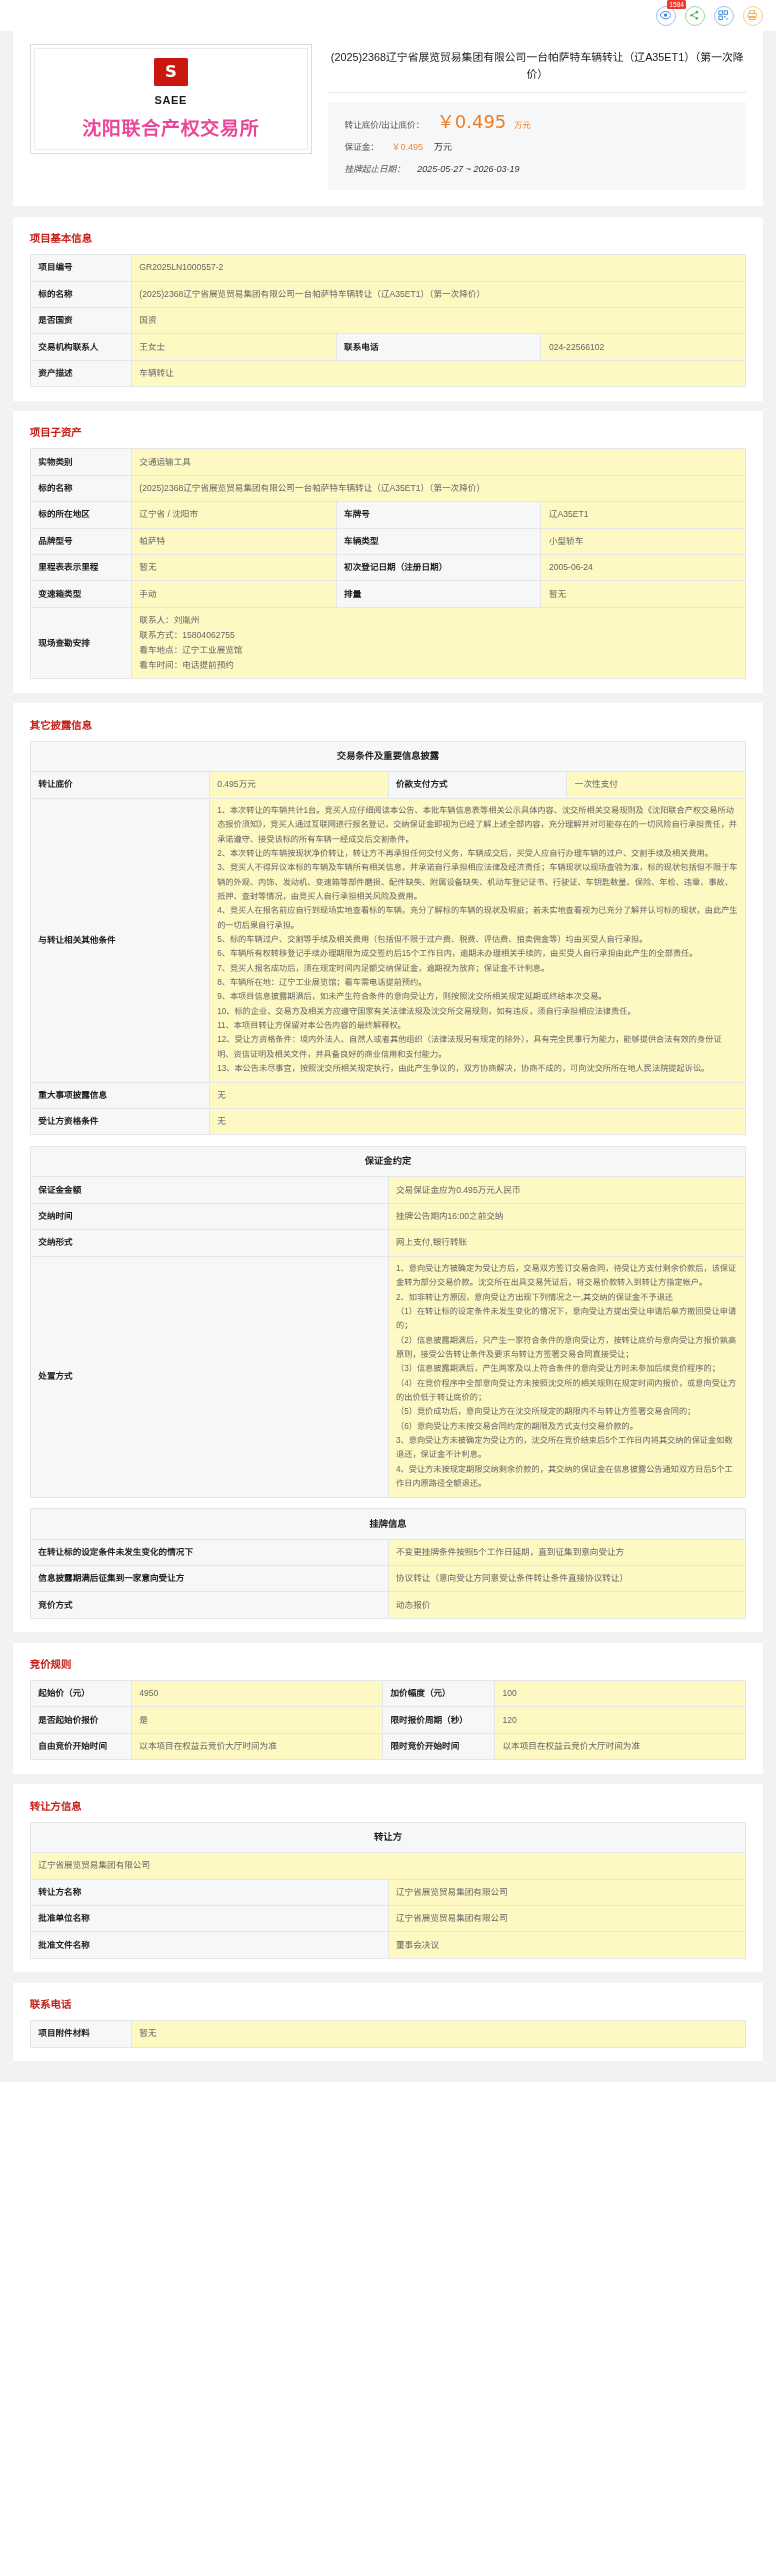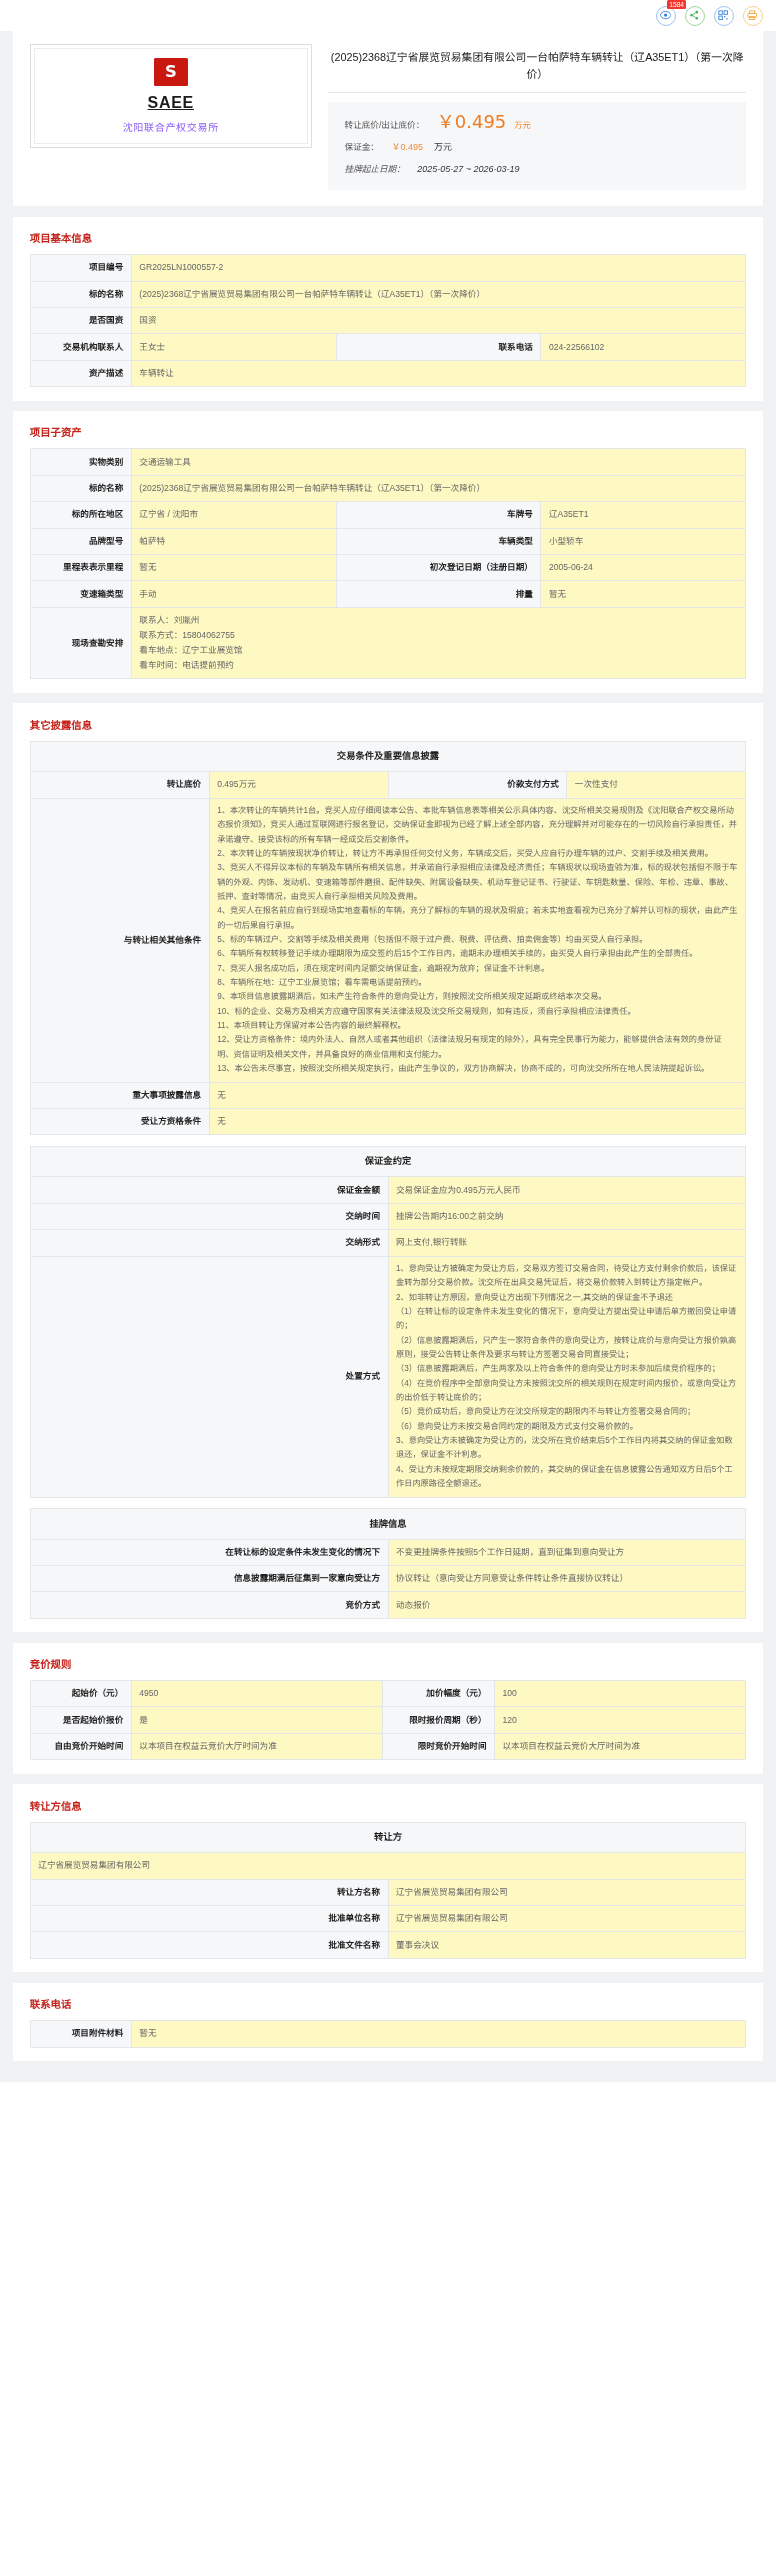--- a/index.html
+++ b/index.html
@@ -84,27 +84,26 @@
     border-radius: 1.5px;
     position: relative;
     display: flex; align-items: center; justify-content: center;
   }
   .logo-mark span {
     color: #fff; font-size: 16.4px; font-weight: bold;
     font-family: "DejaVu Sans", sans-serif;
     line-height: 1;
   }
   .logo-saee {
-    font-size: 16px; font-weight: bold; letter-spacing: 0.7px;
+    font-size: 11px; font-weight: bold; letter-spacing: 0.7px;
     color: #1b1b1b;
     font-family: "Liberation Sans", sans-serif;
-    text-decoration: underline;
   }
   .logo-name {
-    font-size: 10px; font-weight: normal; color: #8b5cf6;
+    font-size: 19px; font-weight: bold; color: #ec4899;
     letter-spacing: 0.7px;
   }
 
   .hero-right { flex: 1; min-width: 0; }
   .hero-title {
     font-size: 10.8px;
     line-height: 1.6;
     color: #1a1a1a;
     padding: 4.5px 0 9px 0;
     border-bottom: 0.7px solid #e6e6e6;
@@ -153,21 +152,21 @@
   table.info th, table.info td {
     border: 0.7px solid #e4e6e8;
     padding: 5.2px 7.5px;
     vertical-align: middle;
     line-height: 1.75;
   }
   table.info th {
     background: #f6f7f9;
     color: #1f1f1f;
     font-weight: bold;
-    text-align: right;
+    text-align: left;
     width: 101px;
   }
   table.info td {
     background: #fef9c3;
     color: #666;
     text-align: left;
     word-break: break-all;
   }
   table.info th.wide { width: 112px; }
   table.info th.center-head {

